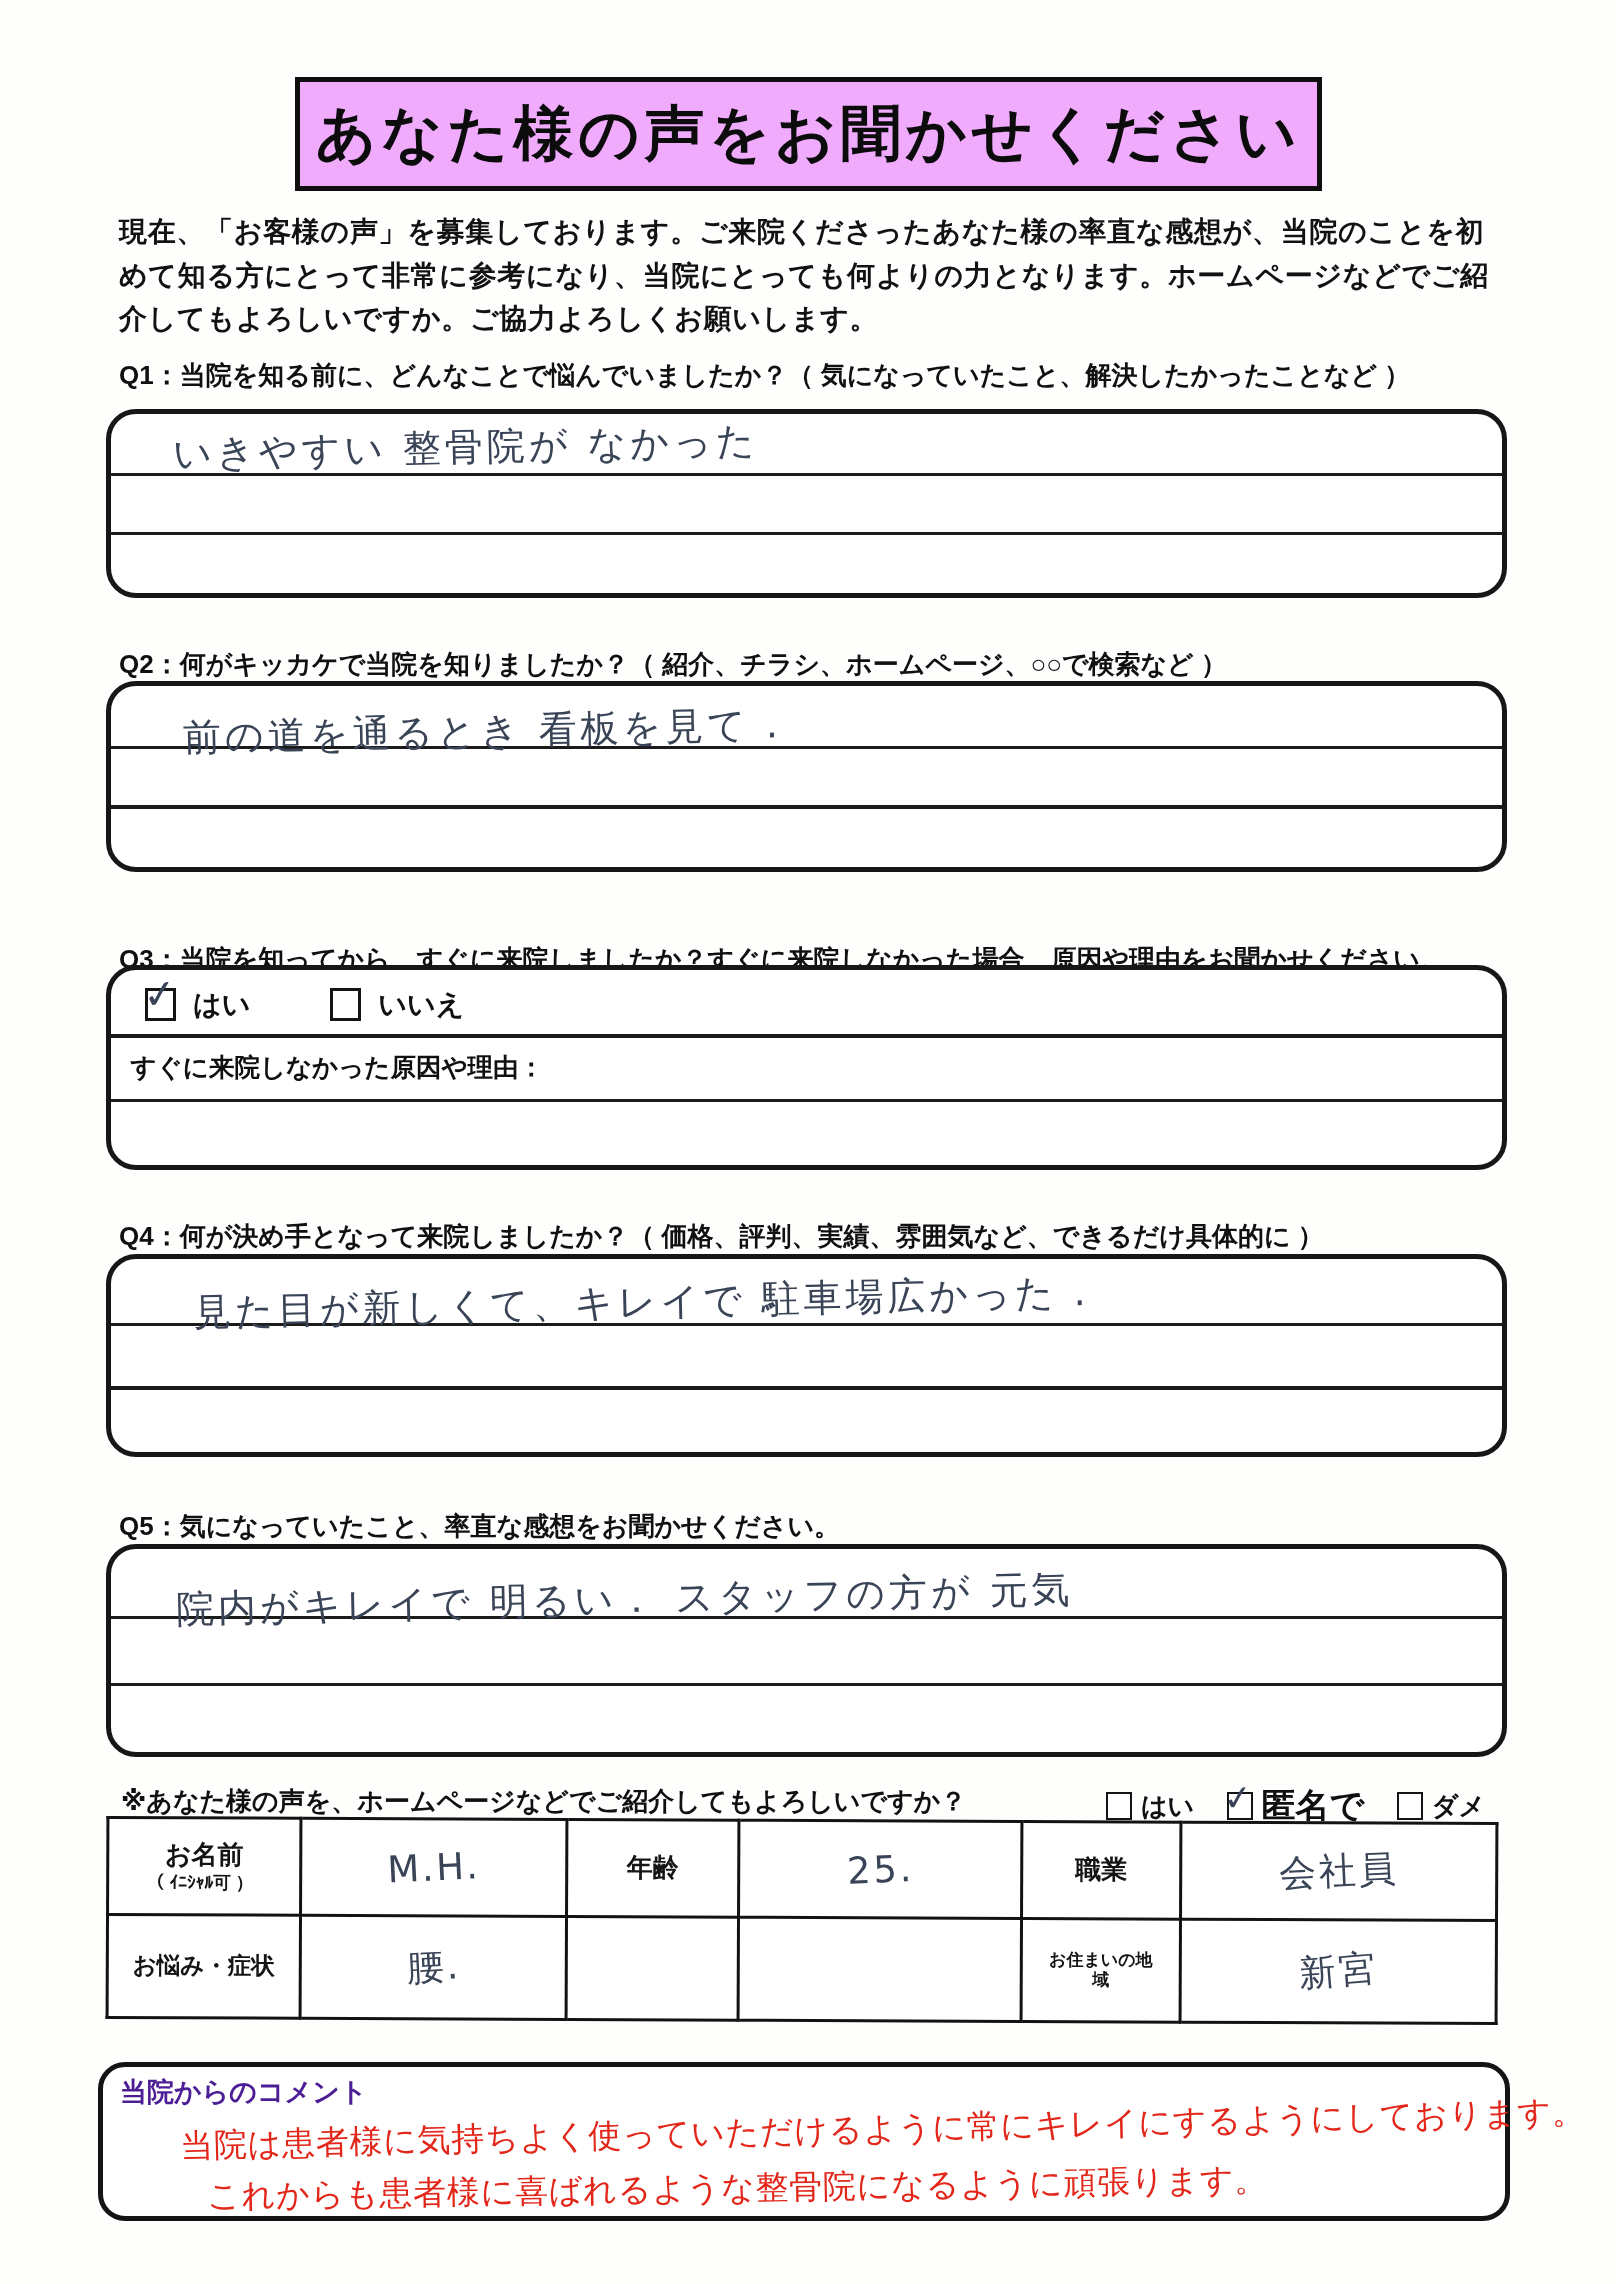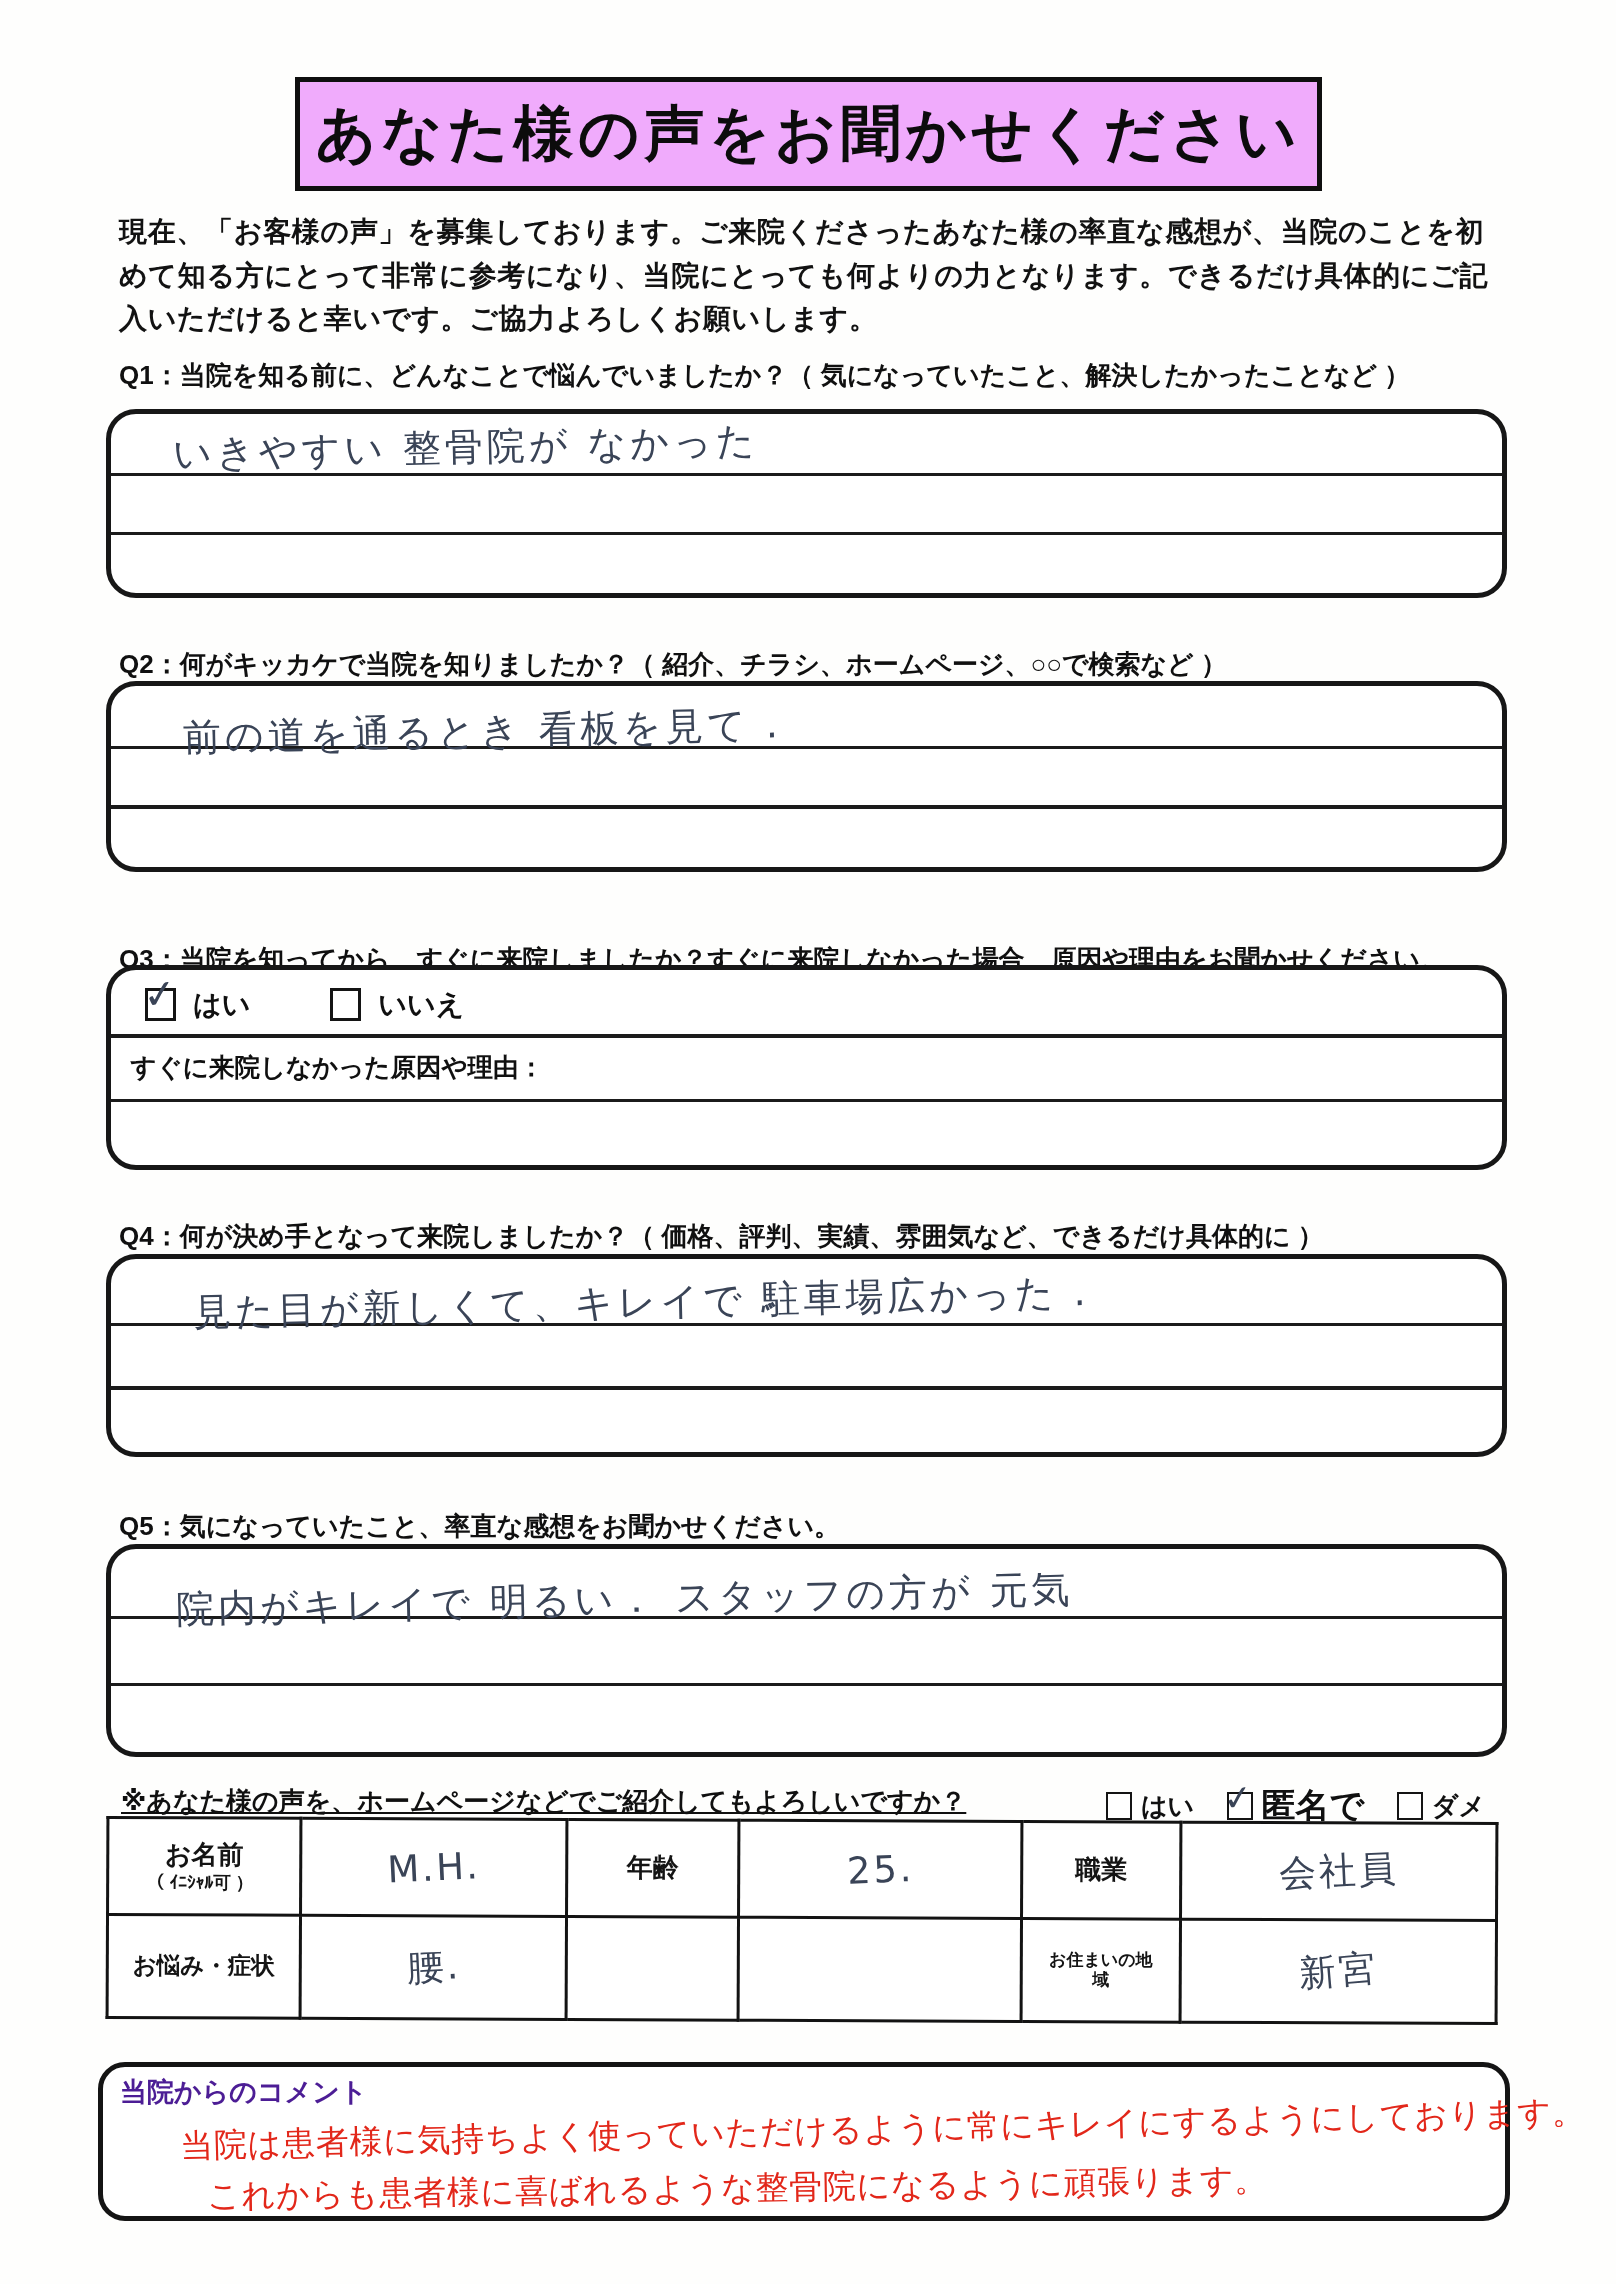--- a/index.html
+++ b/index.html
@@ -71,32 +71,32 @@
     transform:rotate(-3deg);font-family:"DejaVu Sans","Liberation Sans",sans-serif;
   }
   
   .comment-box{
     position:absolute;left:98px;top:2062px;width:1402px;height:149px;
     border:5.2px solid #141414;border-radius:27px;background:#fff;
   }
   .comment-label{
     position:absolute;left:17px;top:6.5px;font-size:27px;font-weight:700;color:#4c1d95;white-space:nowrap;
   }
-  .note{font-size:26px;font-weight:700;text-decoration:underline;}
+  .note{font-size:26px;font-weight:700;}
 </style>
 </head>
 <body>
 
 <div id="page">
 
   <div class="title-box">
     <div class="t">あなた様の声をお聞かせください</div>
   </div>
 
-  <div class="intro">現在、「お客様の声」を募集しております。ご来院くださったあなた様の率直な感想が、当院のことを初めて知る方にとって非常に参考になり、当院にとっても何よりの力となります。できるだけ具体的にご記入いただけると幸いです。ご協力よろしくお願いします。</div>
+  <div class="intro">現在、「お客様の声」を募集しております。ご来院くださったあなた様の率直な感想が、当院のことを初めて知る方にとって非常に参考になり、当院にとっても何よりの力となります。ホームページなどでご紹介してもよろしいですか。ご協力よろしくお願いします。</div>
 
   <div class="qlabel" style="left:119px;top:358px;">Q1：当院を知る前に、どんなことで悩んでいましたか？（ 気になっていたこと、解決したかったことなど ）</div>
   <div class="qbox" style="left:106px;top:409px;width:1391px;height:179px;">
     <div class="rule r33"></div>
     <div class="rule r66"></div>
     <div class="hand" style="left:62px;top:7.8px;">いきやすい 整骨院が なかった</div>
   </div>
 
   <div class="qlabel" style="left:119px;top:647px;">Q2：何がキッカケで当院を知りましたか？（ 紹介、チラシ、ホームページ、○○で検索など ）</div>
   <div class="qbox" style="left:106px;top:681px;width:1391px;height:181px;">

